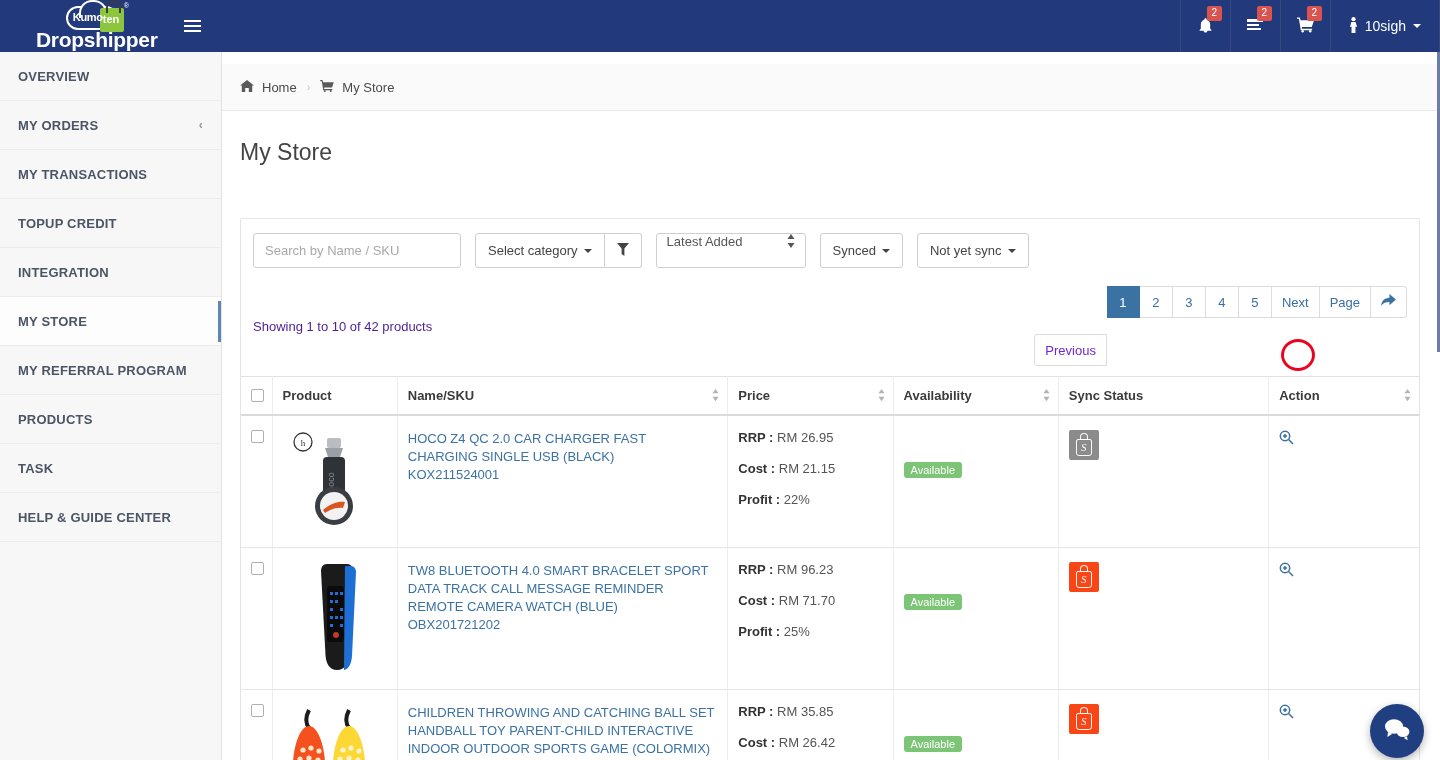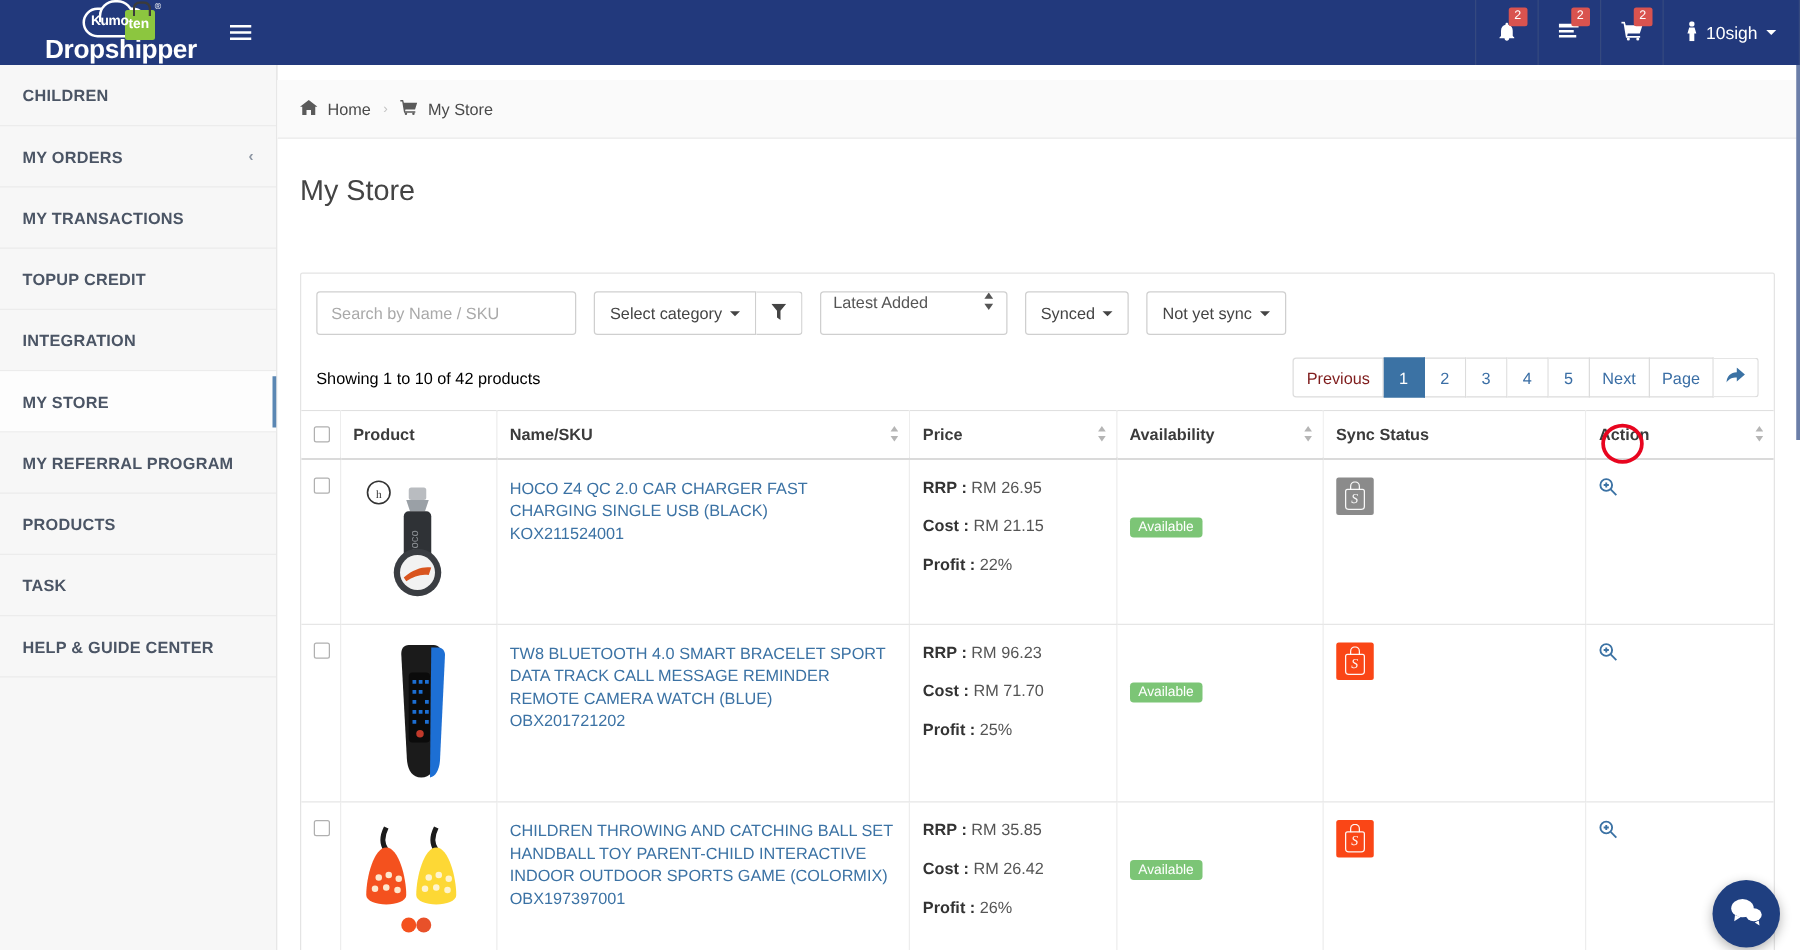--- a/index.html
+++ b/index.html
@@ -186,30 +186,30 @@
     display: flex; align-items: flex-start;
     position: relative; cursor: pointer;
   }
   .spin { margin-left: auto; font-size: 9px; color: #555; line-height: 8px; text-align: center; }
 
   
   .meta-row {
     display: flex; align-items: center;
     padding: 8px 12px 10px 12px;
   }
-  .showing { font-size: 13px; color: #000000; }
+  .showing { font-size: 13px; color: #4c1d95; }
   .pager { margin-left: auto; display: flex; }
   .pg {
     min-width: 33px; height: 32px;
     border: 1px solid #dcdcdc; border-left: none;
     display: flex; align-items: center; justify-content: center;
     font-size: 13px; color: #3a6ea5; background: #fff;
     padding: 0 10px; cursor: pointer;
   }
-  .pg:first-child { border-left: 1px solid #dcdcdc; border-radius: 3px 0 0 3px; color: #7f1d1d; }
+  .pg:first-child { border-left: 1px solid #dcdcdc; border-radius: 3px 0 0 3px; color: #6d28d9; margin-top: 48px; }
   .pg:last-child { border-radius: 0 3px 3px 0; }
   .pg.active { background: #3b72a4; color: #fff; border-color: #3b72a4; }
   .pg.num { padding: 0; }
 
   
   table { width: 100%; border-collapse: collapse; table-layout: fixed; }
   thead th {
     background: #fff;
     border-top: 1px solid #e0e0e0;
     border-bottom: 2px solid #dadada;
@@ -361,21 +361,21 @@
           </svg>
       </span>
       <span>10sigh</span>
       <span class="caret"></span>
     </div>
   </div>
 </div>
 
 <div class="sidebar" id="sidebar">
     <div class="side-item">
-      <span>CHILDREN</span>
+      <span>OVERVIEW</span>
     </div>
     <div class="side-item">
       <span>MY ORDERS</span>
       <span class="side-arrow">‹</span>
     </div>
     <div class="side-item">
       <span>MY TRANSACTIONS</span>
     </div>
     <div class="side-item">
       <span>TOPUP CREDIT</span>

